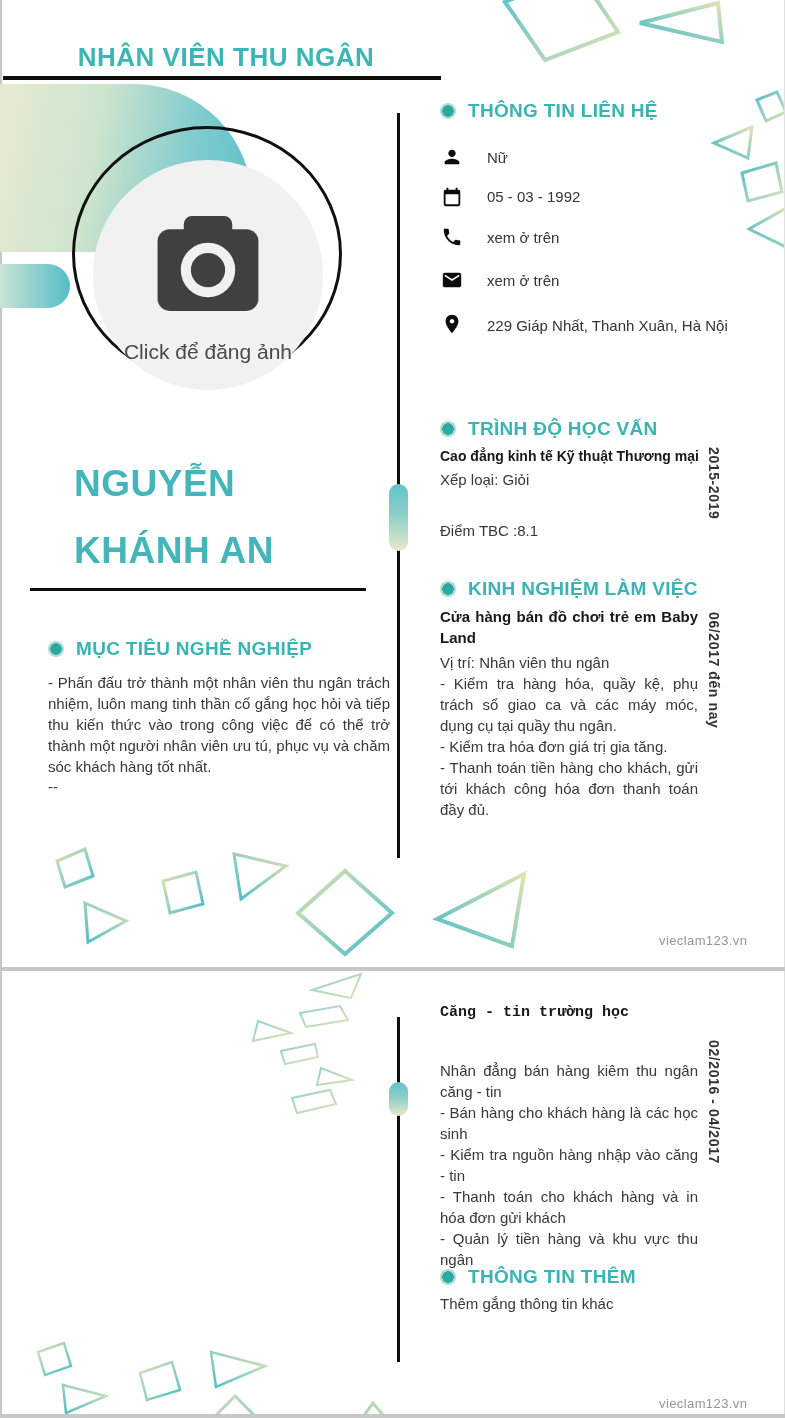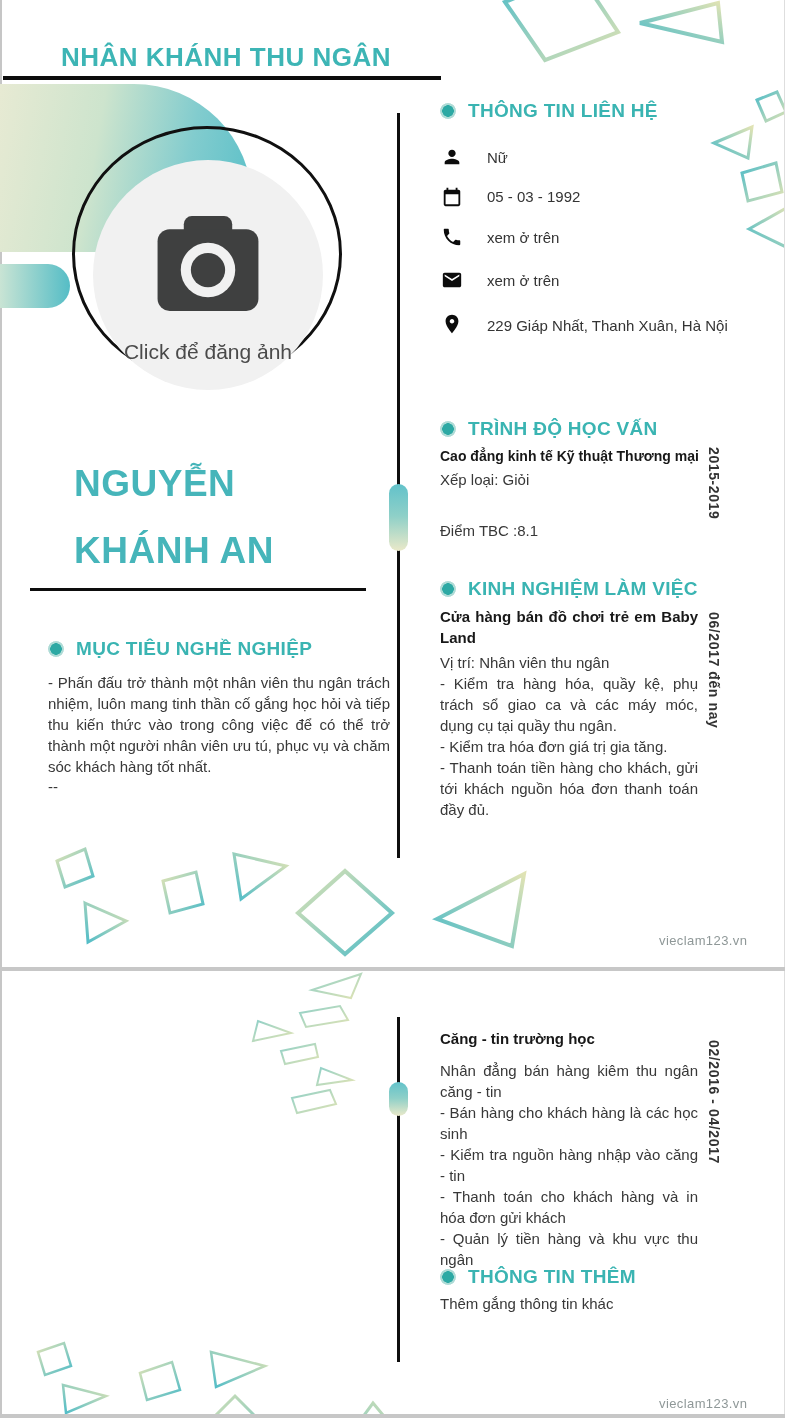--- a/index.html
+++ b/index.html
@@ -132,21 +132,21 @@
     <polygon points="211,1352 265,1366 216,1387" stroke="url(#g7)" stroke-width="2.5"></polygon>
     <polygon points="235,1396 277,1438 235,1480 193,1438" stroke="url(#g6)" stroke-width="3"></polygon>
     <polygon points="330,1462 373,1403 417,1456" stroke="url(#g7)" stroke-width="3"></polygon>
   </svg>
 
   <div class="abs edge-left"></div>
   <div class="abs edge-right"></div>
   <div class="abs page-gap"></div>
   <div class="abs edge-bottom"></div>
 
-  <div class="abs cv-title">NHÂN KHÁNH THU NGÂN</div>
+  <div class="abs cv-title">NHÂN VIÊN THU NGÂN</div>
   <div class="abs title-underline"></div>
 
   <div class="abs blob"></div>
   <div class="abs pill"></div>
 
   <div class="abs photo-ring"></div>
   <div class="abs cv-name">
     <div>NGUYỄN</div>
     <div>KHÁNH AN</div>
   </div>
@@ -215,27 +215,27 @@
 
   <div class="abs sec-head" style="left:440px;top:578px;">
     <span class="bullet"></span>
     <span class="txt">KINH NGHIỆM LÀM VIỆC</span>
   </div>
   <div class="abs body-txt bold-line rcol" style="top:606px;">Cửa hàng bán đồ chơi trẻ em Baby Land</div>
   <div class="abs rcol" style="top:652px;">
     <div class="body-txt">Vị trí: Nhân viên thu ngân</div>
     <div class="body-txt">- Kiểm tra hàng hóa, quầy kệ, phụ trách sổ giao ca và các máy móc, dụng cụ tại quầy thu ngân.</div>
     <div class="body-txt">- Kiểm tra hóa đơn giá trị gia tăng.</div>
-    <div class="body-txt">- Thanh toán tiền hàng cho khách, gửi tới khách nguồn hóa đơn thanh toán đầy đủ.</div>
+    <div class="body-txt">- Thanh toán tiền hàng cho khách, gửi tới khách công hóa đơn thanh toán đầy đủ.</div>
   </div>
   <div class="abs vdate" style="top:612px;">06/2017 đến nay</div>
 
   <div class="abs wm" style="left:659px;top:933px;">vieclam123.vn</div>
 
-  <div class="abs body-txt bold-line rcol nowrap" style="top:1028px;">Căng - tin trường học</div>
+  <div class="abs body-txt bold-line rcol nowrap" style="top:1002px;font-family:Liberation Mono, monospace;">Căng - tin trường học</div>
   <div class="abs rcol" style="top:1060px;">
     <div class="body-txt">Nhân đẳng bán hàng kiêm thu ngân căng - tin</div>
     <div class="body-txt">- Bán hàng cho khách hàng là các học sinh</div>
     <div class="body-txt">- Kiểm tra nguồn hàng nhập vào căng - tin</div>
     <div class="body-txt">- Thanh toán cho khách hàng và in hóa đơn gửi khách</div>
     <div class="body-txt">- Quản lý tiền hàng và khu vực thu ngân</div>
   </div>
   <div class="abs vdate" style="top:1040px;">02/2016 - 04/2017</div>
 
   <div class="abs sec-head" style="left:440px;top:1266px;">

